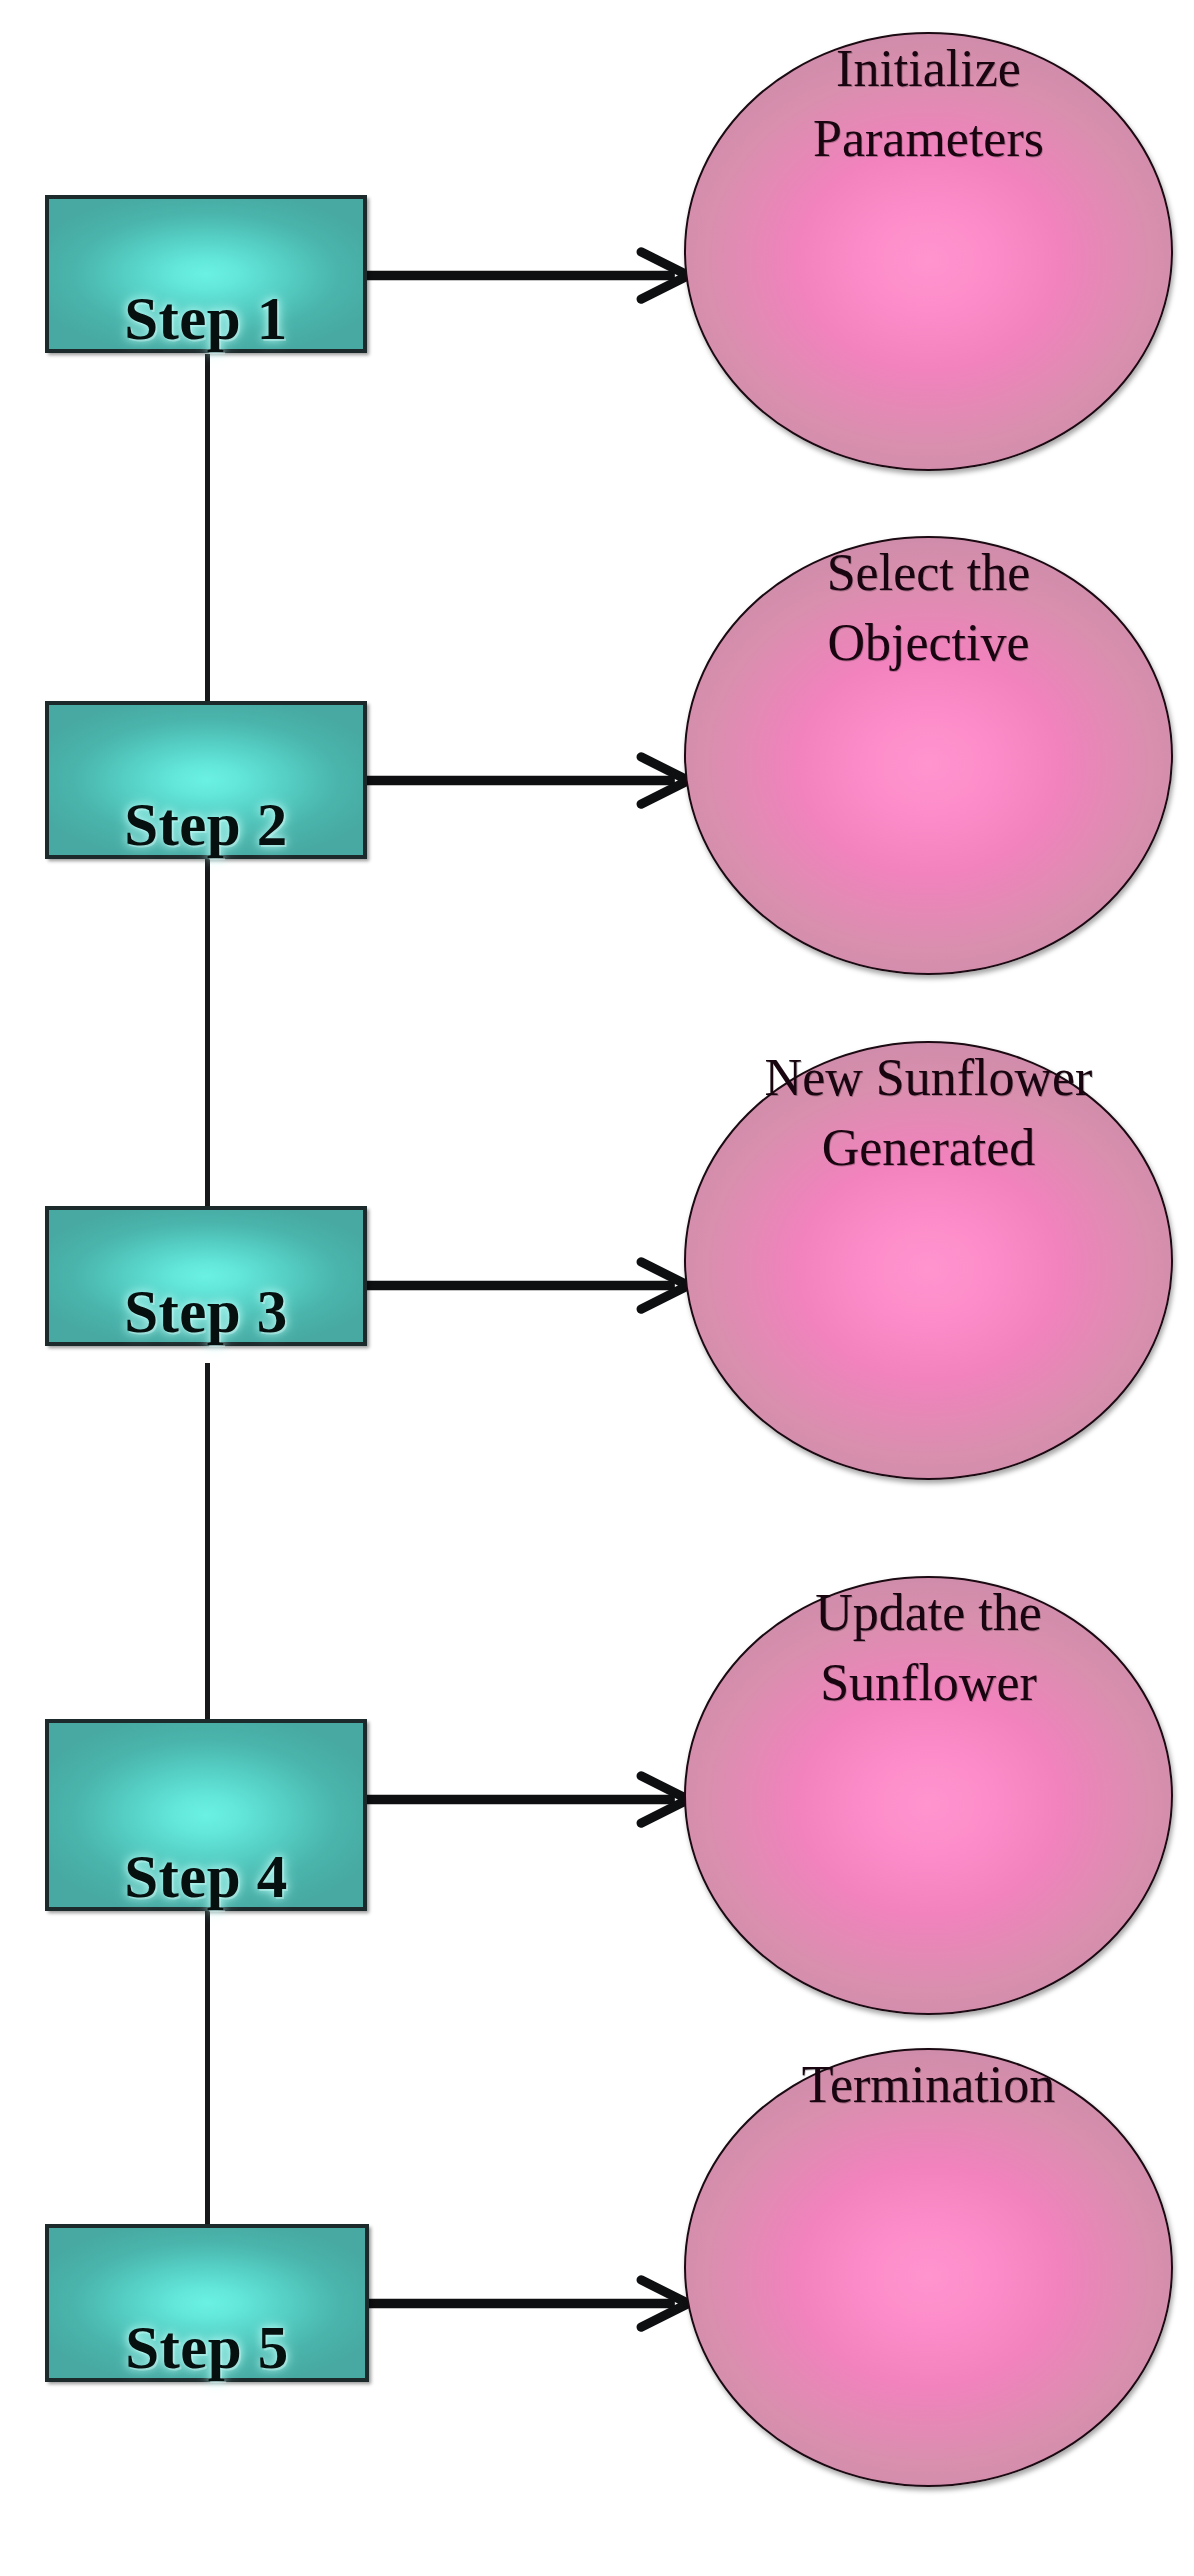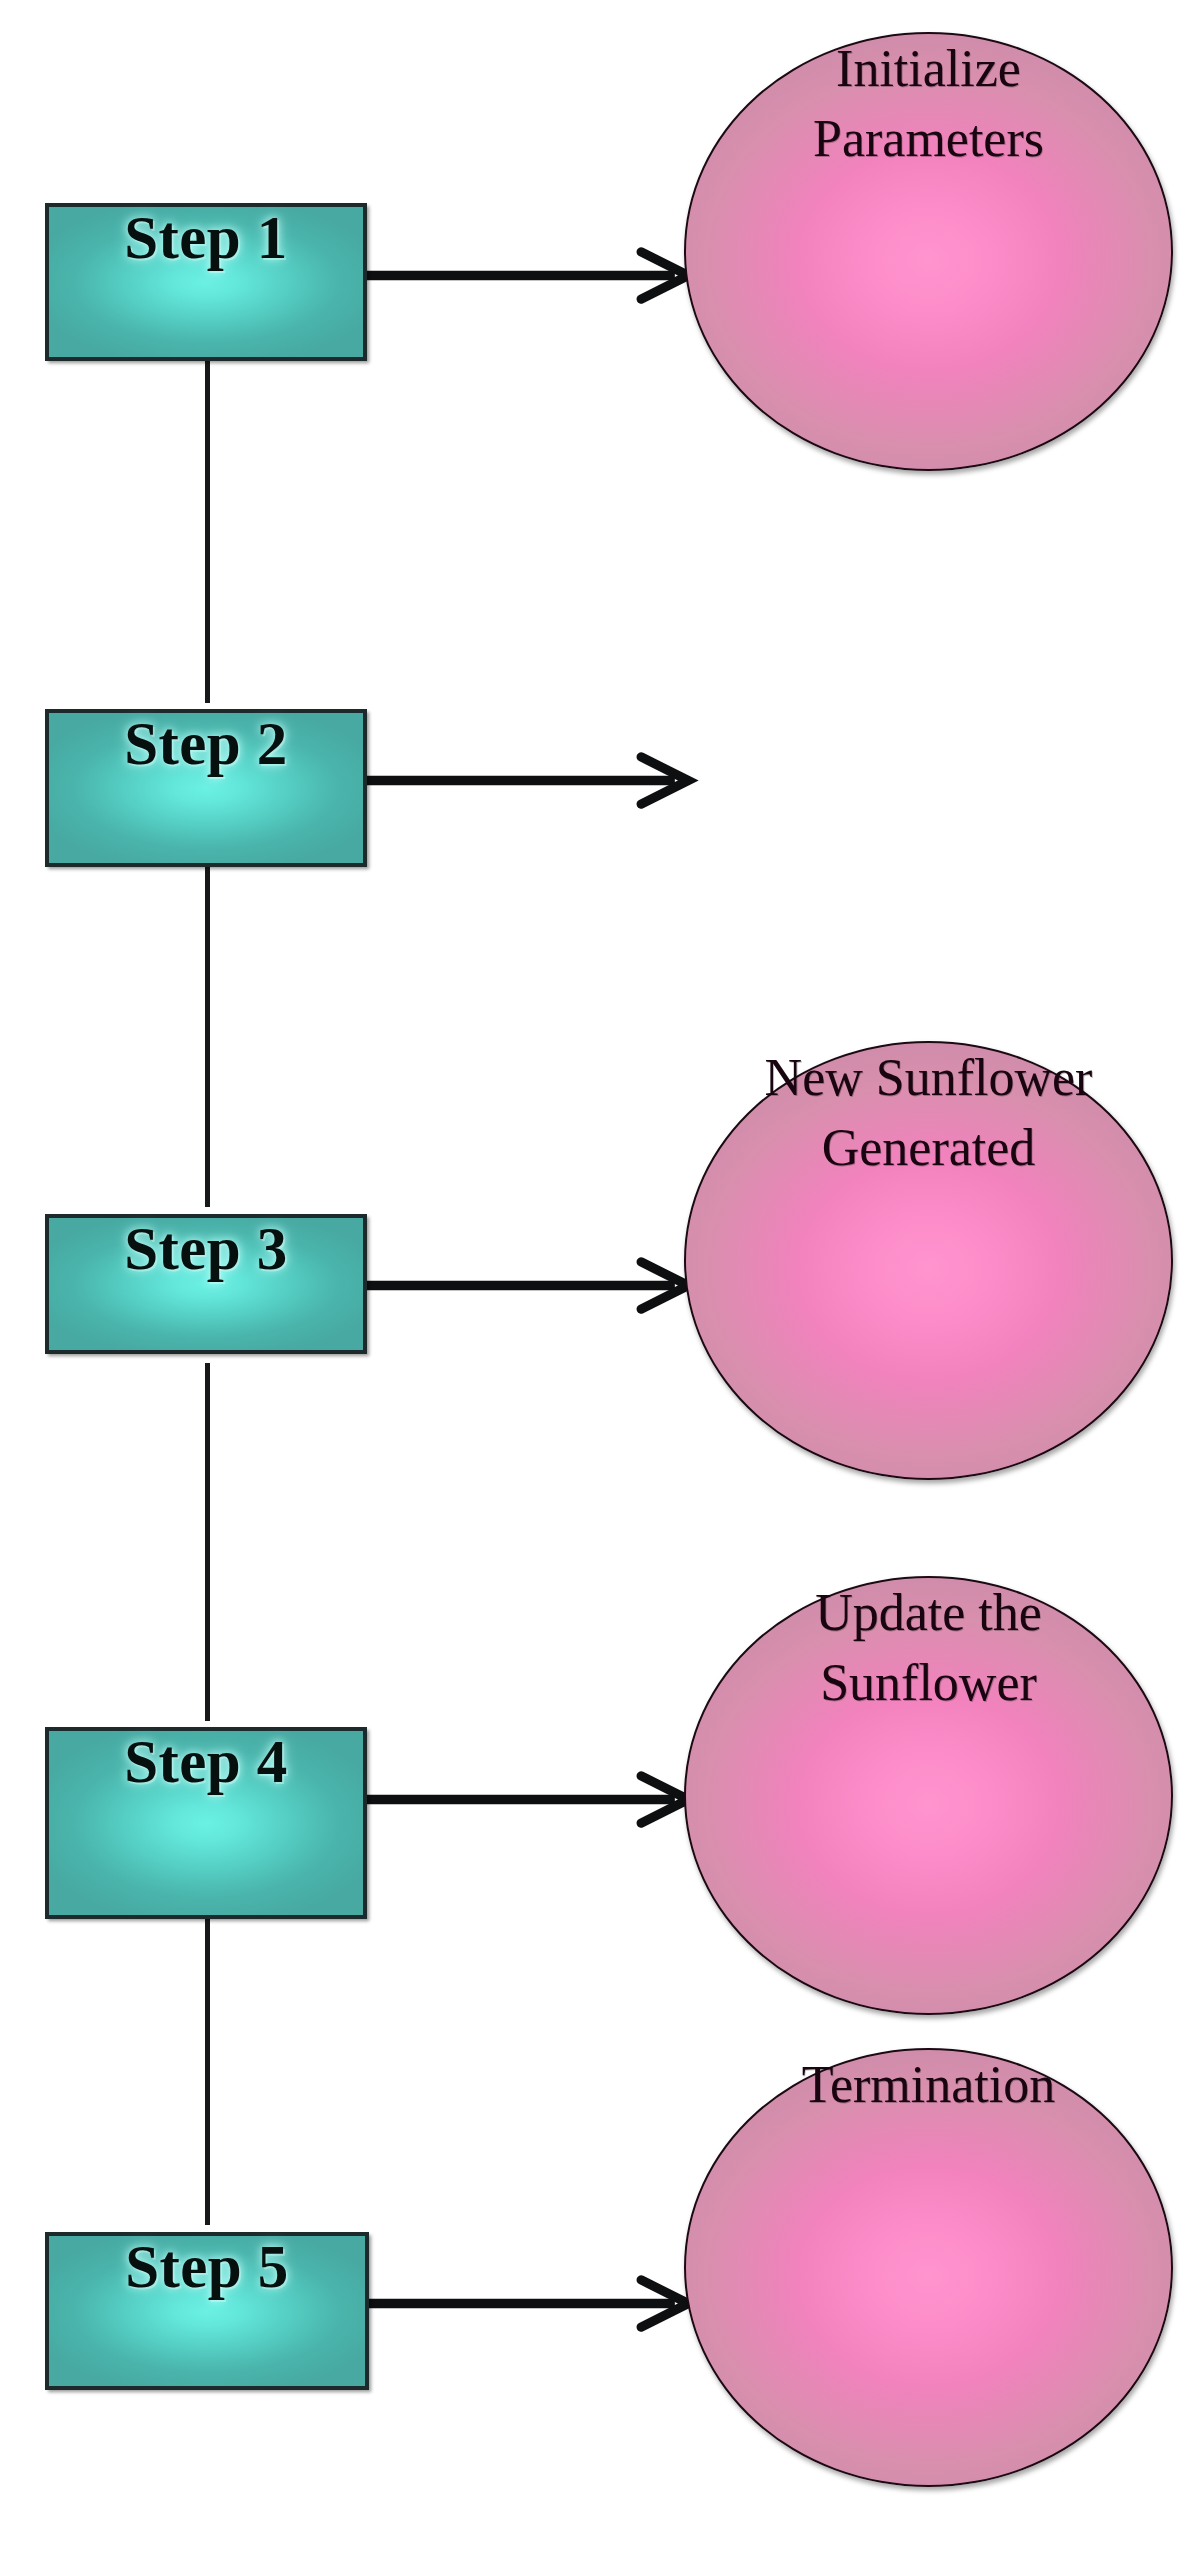--- a/index.html
+++ b/index.html
@@ -37,23 +37,22 @@
     border: 4.2px solid #1d2a2c;
     background:
       radial-gradient(ellipse 58% 56% at 50% 50%,
         #6bf0e4 0%,
         #63e7db 18%,
         #55cec3 45%,
         #4ab5ac 72%,
         #47a9a2 100%);
     box-shadow: 2.5px 2.5px 3.4px rgba(0,0,0,0.40);
     display: flex;
-    align-items: flex-start;
+    align-items: flex-end;
     justify-content: center;
-    margin-top: 8px;
   }
   .step-box .step-label {
     font-family: "Liberation Serif", "DejaVu Serif", serif;
     font-weight: bold;
     font-size: 61px;
     line-height: 1;
     color: #05100f;
     letter-spacing: 0.4px;
     text-shadow:
       0 0 8.4px rgba(190,255,250,0.95),
@@ -140,20 +139,24 @@
     <div class="arrow" style="left: 366px; top: 2278px; width: 324px;">
       <svg width="324" height="51" viewBox="0 0 385 60">
         <line x1="0" y1="30" x2="367" y2="30" stroke="#0d0f11" stroke-width="11" stroke-linecap="butt"></line>
         <polyline points="327,2 383,30 327,58" fill="none" stroke="#0d0f11" stroke-width="11" stroke-linecap="round" stroke-linejoin="miter"></polyline>
       </svg>
     </div>
     <div class="circle-node" style="top: 32px; left: 684px; width: 489px; height: 439px;">
       <div class="circle-line">Initialize</div>
       <div class="circle-line">Parameters</div>
     </div>
+    <div class="circle-node" style="top: 536px; left: 684px; width: 489px; height: 439px;">
+      <div class="circle-line">Select the</div>
+      <div class="circle-line">Objective</div>
+    </div>
     <div class="circle-node" style="top: 1041px; left: 684px; width: 489px; height: 439px;">
       <div class="circle-line">New Sunflower</div>
       <div class="circle-line">Generated</div>
     </div>
     <div class="circle-node" style="top: 1576px; left: 684px; width: 489px; height: 439px;">
       <div class="circle-line">Update the</div>
       <div class="circle-line">Sunflower</div>
     </div>
     <div class="circle-node" style="top: 2048px; left: 684px; width: 489px; height: 439px;">
       <div class="circle-line">Termination</div>

